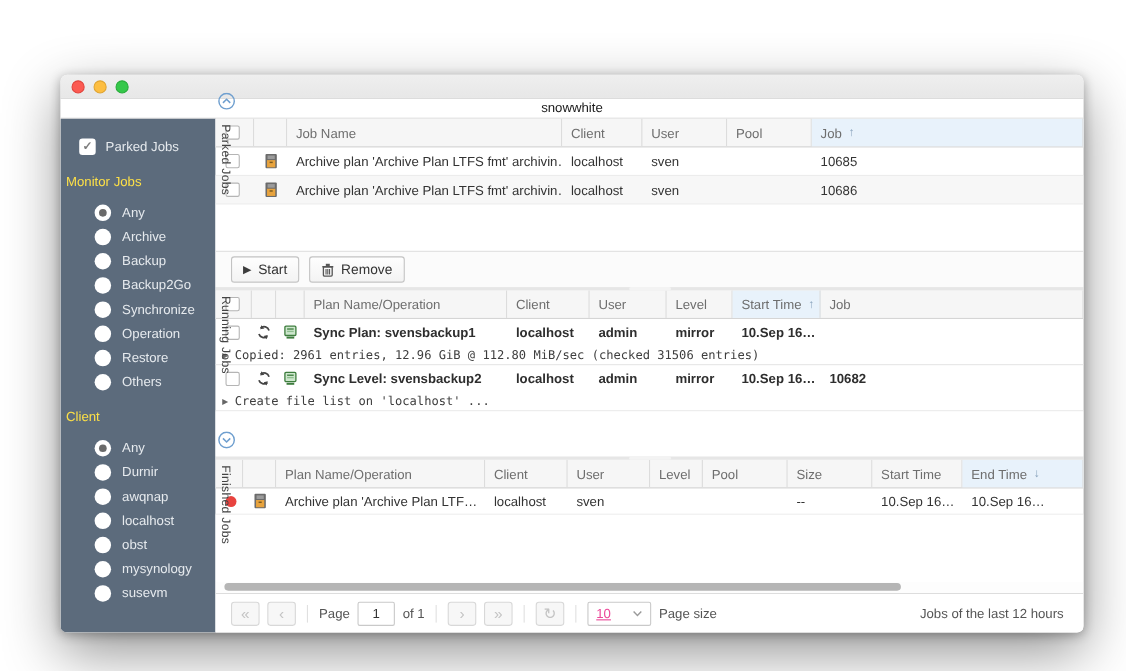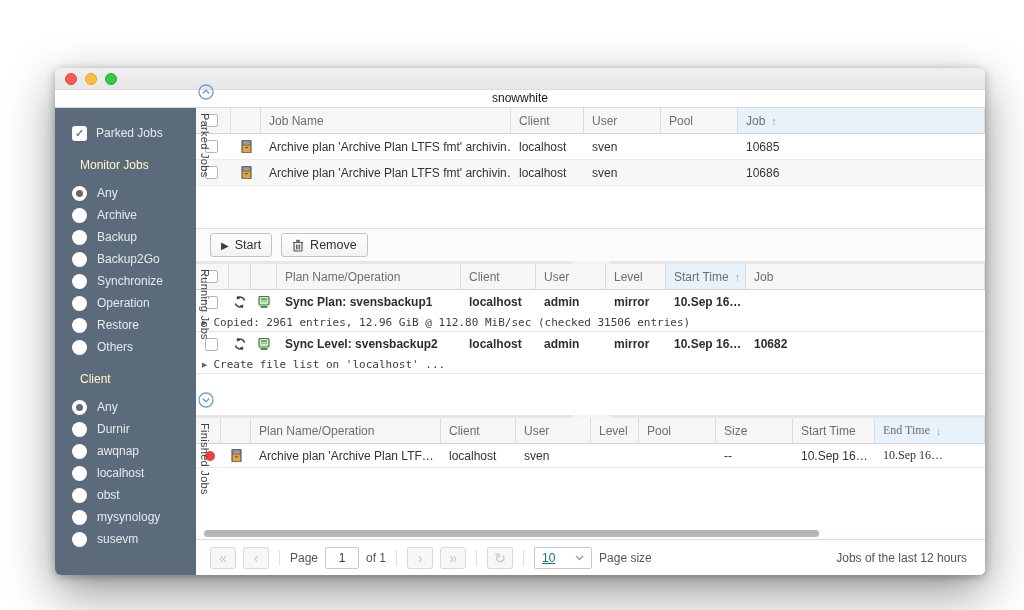--- a/index.html
+++ b/index.html
@@ -17,22 +17,22 @@
   .titlebar { height:22px; background:linear-gradient(#efefef,#e7e7e7); border-bottom:1px solid #dcdcdc; display:flex; align-items:center; padding-left:10px; flex:0 0 auto; }
   .tl { width:12px; height:12px; border-radius:50%; margin-right:8px; }
   .title-row { height:18px; background:#fff; border-bottom:1px solid #d8d8d8; text-align:center; font-size:12px; color:#1a1a1a; line-height:17px; flex:0 0 auto; }
 
   .body { flex:1; display:flex; min-height:0; }
 
   
   .sidebar { width:141px; background:#5c6b7c; color:#e6eaee; font-size:12px; flex:0 0 auto; padding-top:14px; }
   .chk-row { display:flex; align-items:center; gap:9px; padding-left:17px; height:22px; cursor:default; }
   .chk { width:15px; height:15px; background:#fff; border-radius:3px; color:#7c7c7c; font-size:11px; font-weight:bold; text-align:center; line-height:15px; }
-  .side-label { color:#fef9c3; padding-left:25px; margin-top:14px; margin-bottom:8px; height:16px; }
-  .radio-row { display:flex; align-items:center; gap:10px; padding-left:17px; height:22px;text-align:center; }
+  .side-label { color:#fde047; padding-left:5px; margin-top:14px; margin-bottom:8px; height:16px; }
+  .radio-row { display:flex; align-items:center; gap:10px; padding-left:31px; height:22px;text-align:center; }
   .radio { width:15px; height:15px; background:#fff; border-radius:50%; position:relative; flex:0 0 auto; }
   .radio.selected::after { content:""; position:absolute; left:4px; top:4px; width:7px; height:7px; border-radius:50%; background:#6a6a6a; }
 
   
   .main { flex:1; display:flex; flex-direction:column; min-width:0; background:#fff; }
   .sec { display:flex; min-height:0;flex-direction:column; }
   .strip { width:20px; background:#f5f5f5; border-right:1px solid #ddd; position:relative; flex:0 0 auto; }
   .vlabel { writing-mode:vertical-lr; font-size:11px; color:#444; position:absolute; top:5px; left:3px; letter-spacing:.3px; white-space:nowrap; }
   .collapse { position:absolute; left:2px; bottom:8px; width:16px; height:16px; }
   .sec-content { flex:1; display:flex; flex-direction:column; min-width:0; }
@@ -64,33 +64,33 @@
   .p-pool{width:77px; flex:0 0 auto;} .p-job{flex:1;}
   
   .r-sel{width:33px; flex:0 0 auto; display:flex;} .r-ic1{width:22px; flex:0 0 auto; display:flex; justify-content:center;}
   .r-ic2{width:26px; flex:0 0 auto; display:flex; justify-content:center;} .r-plan{width:184px; flex:0 0 auto;}
   .r-cl{width:75px; flex:0 0 auto;} .r-us{width:70px; flex:0 0 auto;} .r-lv{width:60px; flex:0 0 auto;}
   .r-st{width:80px; flex:0 0 auto;} .r-job{flex:1;}
   
   .f-dot{width:25px; flex:0 0 auto; display:flex;} .f-icon{width:30px; flex:0 0 auto; display:flex; justify-content:center;}
   .f-plan{width:190px; flex:0 0 auto;} .f-cl{width:75px; flex:0 0 auto;} .f-us{width:75px; flex:0 0 auto;}
   .f-lv{width:48px; flex:0 0 auto;} .f-pool{width:77px; flex:0 0 auto;} .f-size{width:77px; flex:0 0 auto;}
-  .f-st{width:82px; flex:0 0 auto;} .f-et{flex:1;font-family:Liberation Serif, serif;}
+  .f-st{width:82px; flex:0 0 auto;} .f-et{flex:1;}
 
   .splitter { height:3px; background:#e6e6e6; position:relative; flex:0 0 auto; }
   .splitter .grip { position:absolute; left:50%; top:0; transform:translateX(-50%); width:38px; height:3px; background:#f3f3f3; border-radius:2px; }
 
   .hscroll { height:10px; position:relative; background:#fdfdfd; flex:0 0 auto; }
   .hscroll .thumb { position:absolute; left:8px; top:1px; height:7px; width:78%; background:#b5b5b5; border-radius:4px; }
 
   .pagebar { height:36px; border-top:1px solid #ddd; background:#fff; display:flex; align-items:center; font-size:12px; color:#555; padding:0 18px 0 14px; gap:7px; flex:0 0 auto; }
   .pbtn { width:26px; height:22px; border:1px solid #d8d8d8; border-radius:3px; background:#f7f7f7; color:#c4c4c4; font-size:14px; display:flex; align-items:center; justify-content:center; line-height:1; }
   .psep { width:1px; height:16px; background:#e0e0e0; margin:0 3px; }
   .pinput { width:34px; height:22px; border:1px solid #c9c9c9; border-radius:2px; text-align:center; font-size:12px; color:#333; font-family:"Liberation Sans", sans-serif; }
-  .pselect { width:58px; height:22px; border:1px solid #c9c9c9; border-radius:2px; background:#fff; display:flex; align-items:center; justify-content:space-between; padding:0 7px; color:#0f766e;text-decoration:underline; }
+  .pselect { width:58px; height:22px; border:1px solid #c9c9c9; border-radius:2px; background:#fff; display:flex; align-items:center; justify-content:space-between; padding:0 7px; color:#ec4899;text-decoration:underline; }
   .spacer { flex:1; }
 </style>
 </head>
 <body>
 
 <div class="stage">
   <div class="window">
 
     <div class="titlebar">
       <span class="tl" style="background:#fc5a52; border:1px solid #e2453e;"></span>

